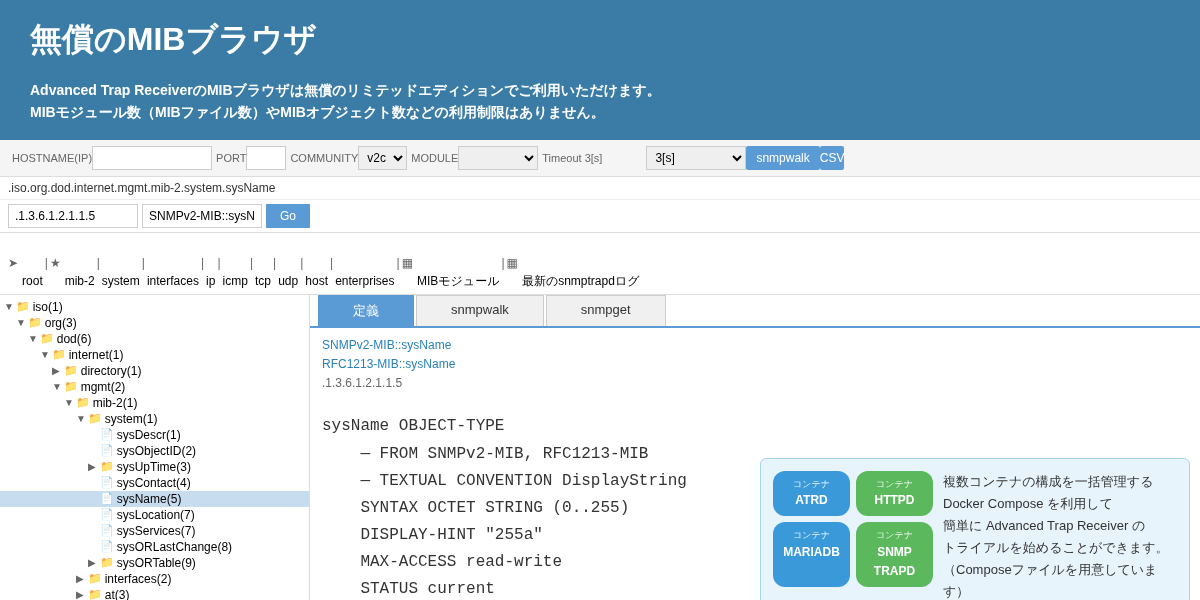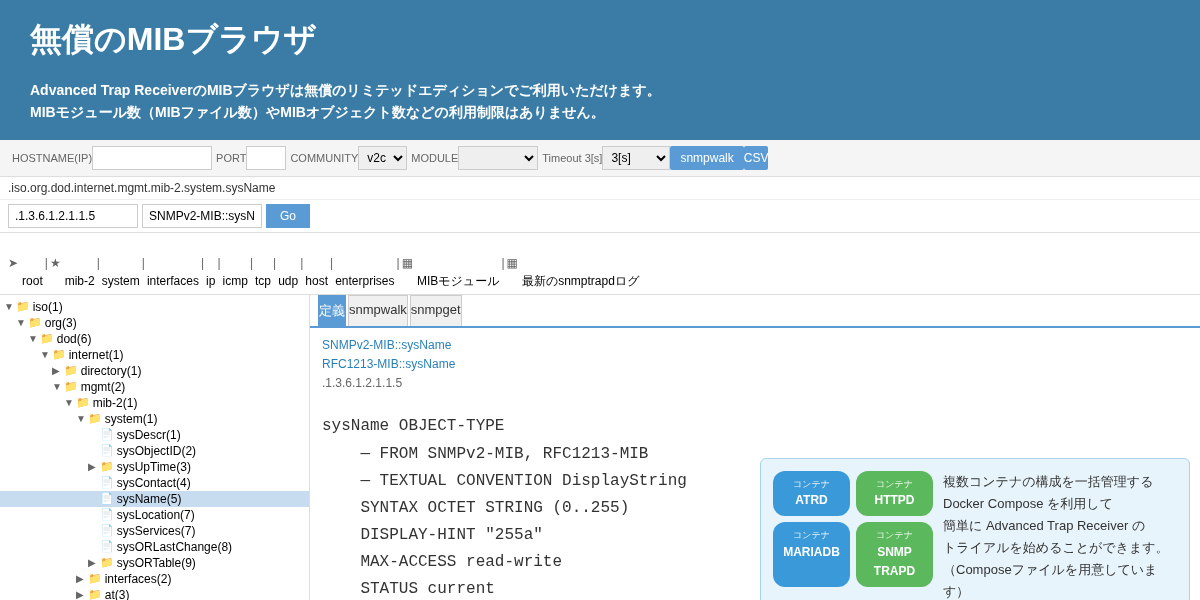--- a/index.html
+++ b/index.html
@@ -194,21 +194,21 @@
     }
 
     
     .tabs {
       display: flex;
       border-bottom: 2px solid #5b9bd5;
       padding: 0 8px;
       background: #fff;
     }
     .tab {
-      padding: 6px 0;
+      padding: 6px 34px;
       font-size: 13px;
       cursor: pointer;
       border: 1px solid #ccc;
       border-bottom: none;
       margin-right: 2px;
       background: #f0f0f0;
       color: #333;
     }
     .tab.active {
       background: #5b9bd5;
@@ -347,21 +347,21 @@
     <select>
       <option>v2c</option>
       <option>v1</option>
       <option>v3</option>
     </select>
     <span class="toolbar-label">MODULE</span>
     <select style="width:80px;">
       <option></option>
     </select>
     <span class="toolbar-label">Timeout 3[s]</span>
-    <select style="width:68px;">
+    <select style="width:100px;margin-left:44px;">
       <option>3[s]</option>
     </select>
     <button class="toolbar-btn">snmpwalk</button>
     <button class="toolbar-btn-csv">CSV</button>
   </div>
 
   <div class="oid-bar">
     <span>.iso.org.dod.internet.mgmt.mib-2.system.sysName</span>
   </div>
 

